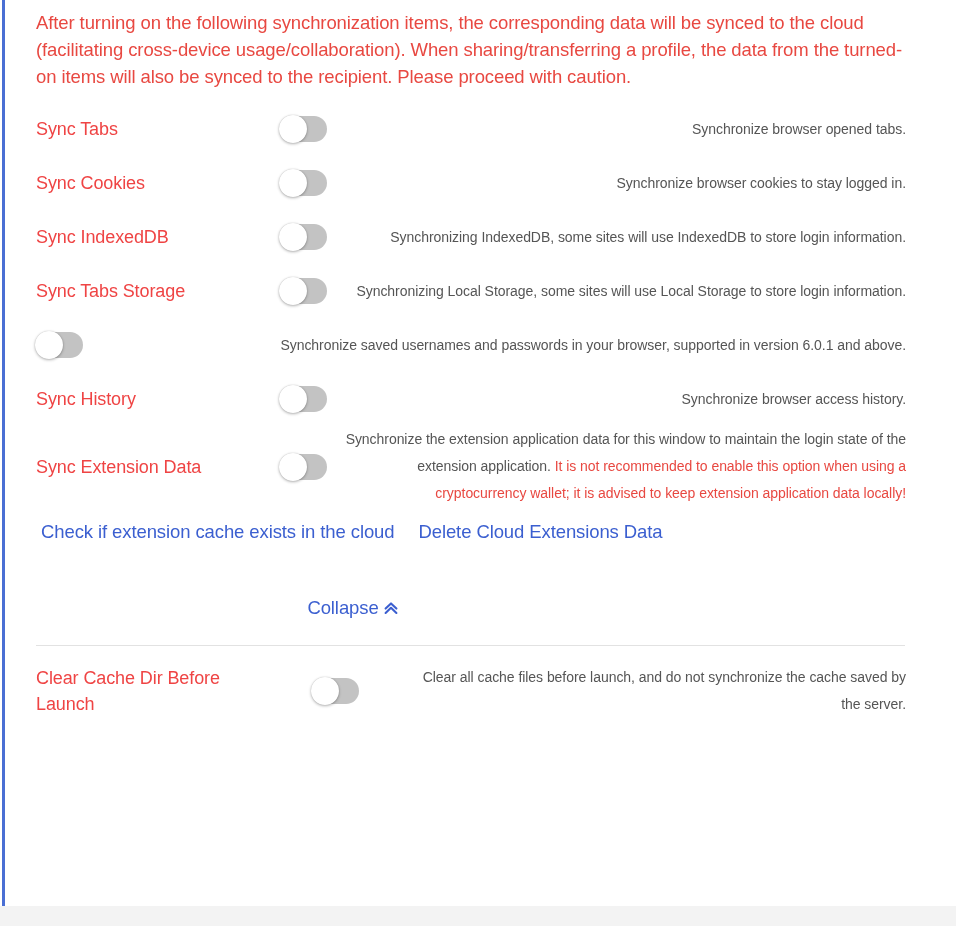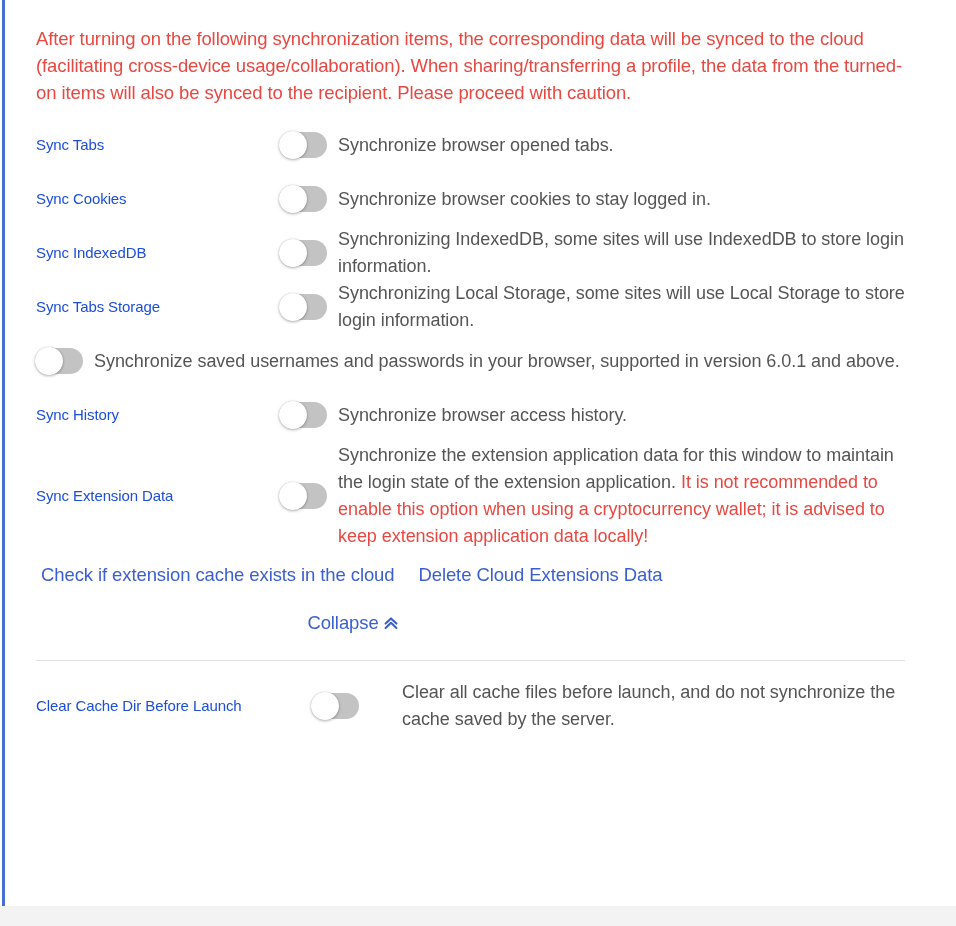--- a/index.html
+++ b/index.html
@@ -25,21 +25,21 @@
     background: #4a6fd4;
   }
   .bottom-band {
     position: absolute;
     left: 0; top: 906px;
     width: 956px; height: 20px;
     background: #f3f3f3;
   }
   .content {
     position: absolute;
-    left: 0; top: 16px;
+    left: 0; top: 0;
     width: 956px;
   }
   
   .warning {
     color: #e84841;
     font-size: 18.5px;
     line-height: 27px;
     padding: 9px 50px 0 36px;
     letter-spacing: -0.1px;
   }
@@ -47,38 +47,39 @@
   .rows { padding-top: 12px; }
   .row {
     display: flex;
     align-items: center;
     padding: 0 50px 0 36px;
     min-height: 54px;
   }
   .row-label {
     width: 244px;
     flex: 0 0 244px;
-    font-size: 15px;
-    color: #1d4ed8;
+    font-size: 18px;
+    color: #ef4444;
     line-height: 26px;
     padding-right: 10px;
     letter-spacing: -0.1px;
   }
   .row-toggle {
     width: 58px;
     flex: 0 0 58px;
     display: flex;
     align-items: center;
   }
   .row-desc {
     flex: 1 1 auto;
-    font-size: 18px;
+    font-size: 14px;
     color: #555555;
     line-height: 27px;
     letter-spacing: -0.05px;
+    text-align: right;
   }
   .row-desc .danger { color: #e84841; }
 
   
   .switch {
     position: relative;
     width: 47px;
     height: 26px;
     border-radius: 13px;
     background: #c3c3c3;
@@ -119,20 +120,21 @@
     padding-right: 250px;
   }
   .collapse-link {
     display: inline-flex;
     align-items: center;
     gap: 4px;
     color: #3b5fd0;
     font-size: 18.5px;
     cursor: pointer;
     letter-spacing: -0.1px;
+    margin-top: 28px;
   }
   .chev-up-double {
     display: inline-block;
     width: 16px;
     height: 16px;
     line-height: 0;
   }
 
   
   .divider {

